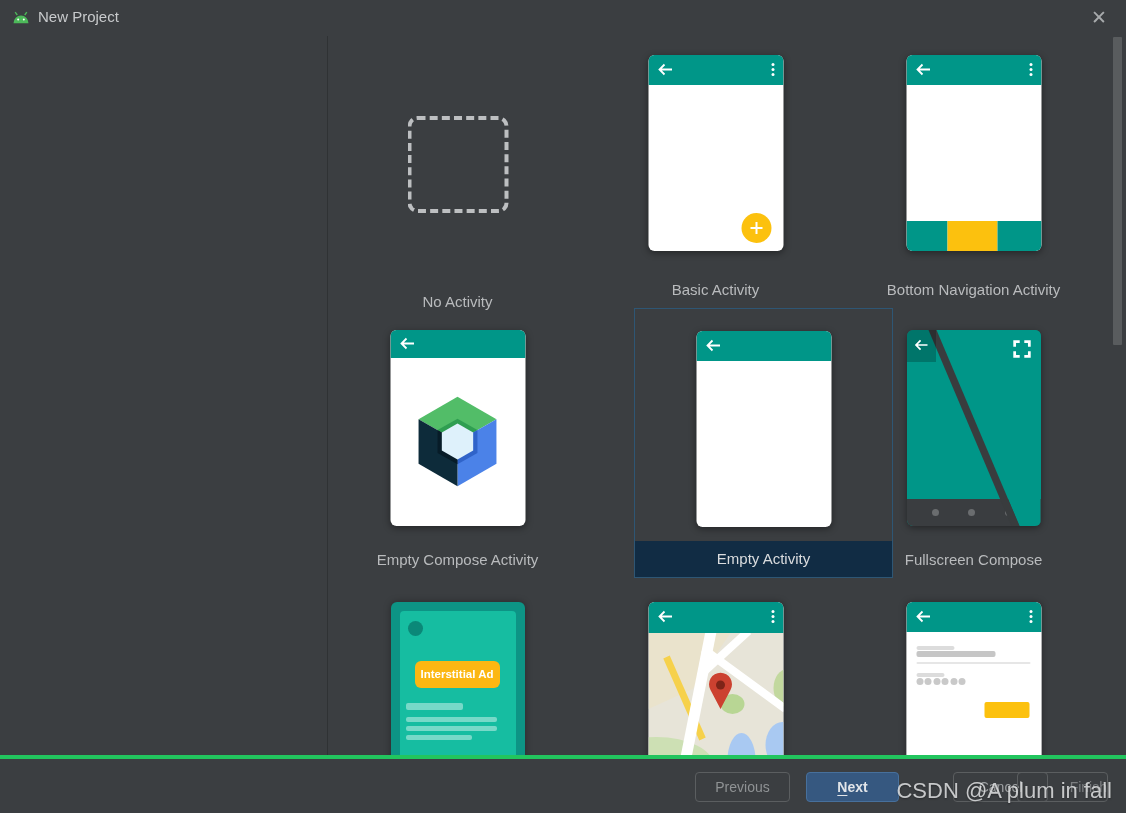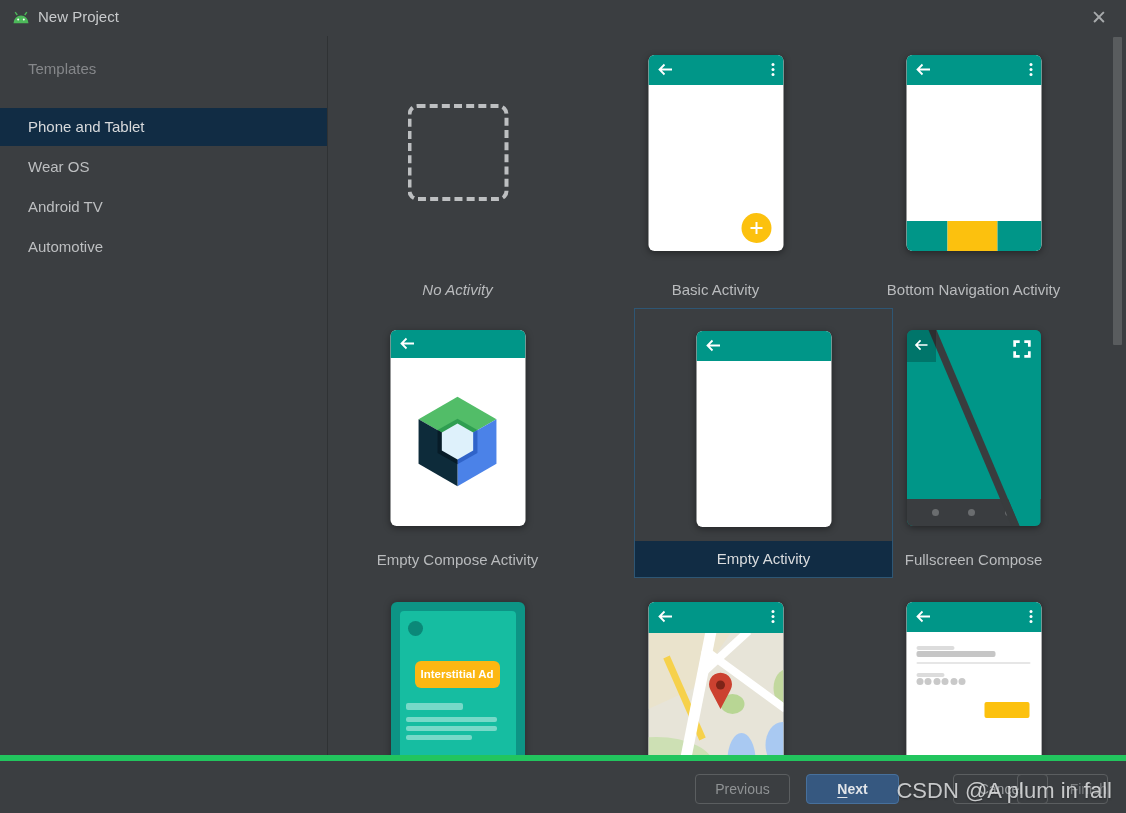--- a/index.html
+++ b/index.html
@@ -101,21 +101,21 @@
   .ln-label2 { left:10px; top:41px; width:28px; height:4px; background:#dcdcdc; }
   .pw-dots { position:absolute; left:10px; top:46px; display:flex; gap:1.5px; }
   .pw-dots span { width:7px; height:7px; border-radius:50%; background:#c9c9c9; }
   .ln-btn { left:78px; top:70px; width:45px; height:16px; background:#fcc10e; }
 
   
   .scroll-thumb { position:absolute; right:4px; top:37px; width:9px; height:308px; background:#595c5e;
                   border-radius:1px; }
 
   
-  .footer { position:absolute; left:0; right:0; bottom:0; height:58px; border-top:6px solid #22c55e;
+  .footer { position:absolute; left:0; right:0; bottom:0; height:58px; border-top:4px solid #22c55e;
             background:#3b3e41; }
   .btn { position:absolute; top:13px; height:30px; border:1px solid #5b5e60; border-radius:4px;
          background:transparent; font-size:14px; color:#9fa2a4; text-align:center; line-height:28px;
          font-family:"Liberation Sans", sans-serif; }
   .btn-previous { left:695px; width:95px; color:#8f9294; }
   .btn-next { left:806px; width:93px; background:#365880; border-color:#47709c; color:#e2e5e9;
               font-weight:bold; }
   .btn-next .mn { text-decoration:underline; text-underline-offset:3px; }
   .btn-cancel { left:908px; width:95px;margin-left:45px; }
   .btn-finish { left:1017px; width:91px; color:#7b7e80;text-align:right; }
@@ -133,32 +133,25 @@
       <line x1="7.5" y1="5" x2="5" y2="1.5" stroke="#4db95a" stroke-width="1.6"></line>
       <line x1="16.5" y1="5" x2="19" y2="1.5" stroke="#4db95a" stroke-width="1.6"></line>
       <path d="M3 15 A9 9.5 0 0 1 21 15 Z" fill="#4db95a"></path>
       <circle cx="8.6" cy="10.5" r="1.2" fill="#ffffff"></circle>
       <circle cx="15.4" cy="10.5" r="1.2" fill="#ffffff"></circle>
     </svg>
     <span class="win-title">New Project</span>
     <div class="close-btn">✕</div>
   </div>
 
-  <div class="sidebar">
-    <div class="sb-header">Templates</div>
-    <div class="sb-item selected" style="top:72px;">Phone and Tablet</div>
-    <div class="sb-item" style="top:112px;">Wear OS</div>
-    <div class="sb-item" style="top:152px;">Android TV</div>
-    <div class="sb-item" style="top:192px;">Automotive</div>
-  </div>
   <div class="v-divider"></div>
 
   <div class="main">
 
-    <div class="cell r1" style="left:0; top:2px;font-style:italic;">
+    <div class="cell r1" style="left:0; top:14px;">
       <div class="preview">
         <div class="dashed-box"></div>
       </div>
       <div class="cell-label">No Activity</div>
     </div>
 
     <div class="cell r1" style="left:258px; top:2px;">
       <div class="preview">
         <div class="phone">
           <div class="topbar">

